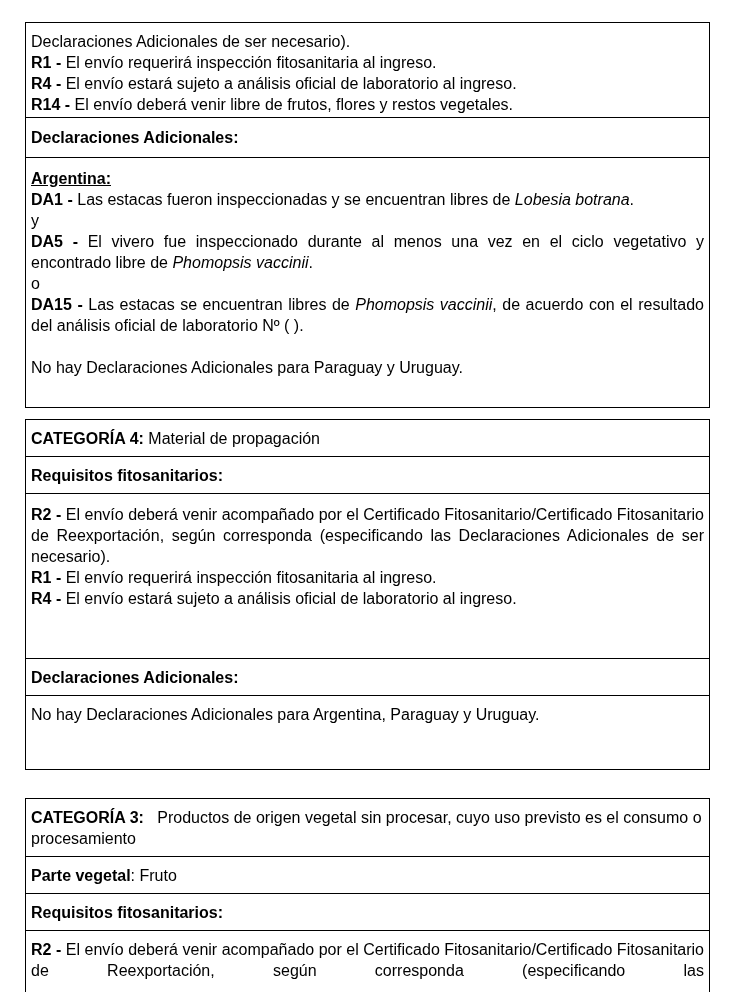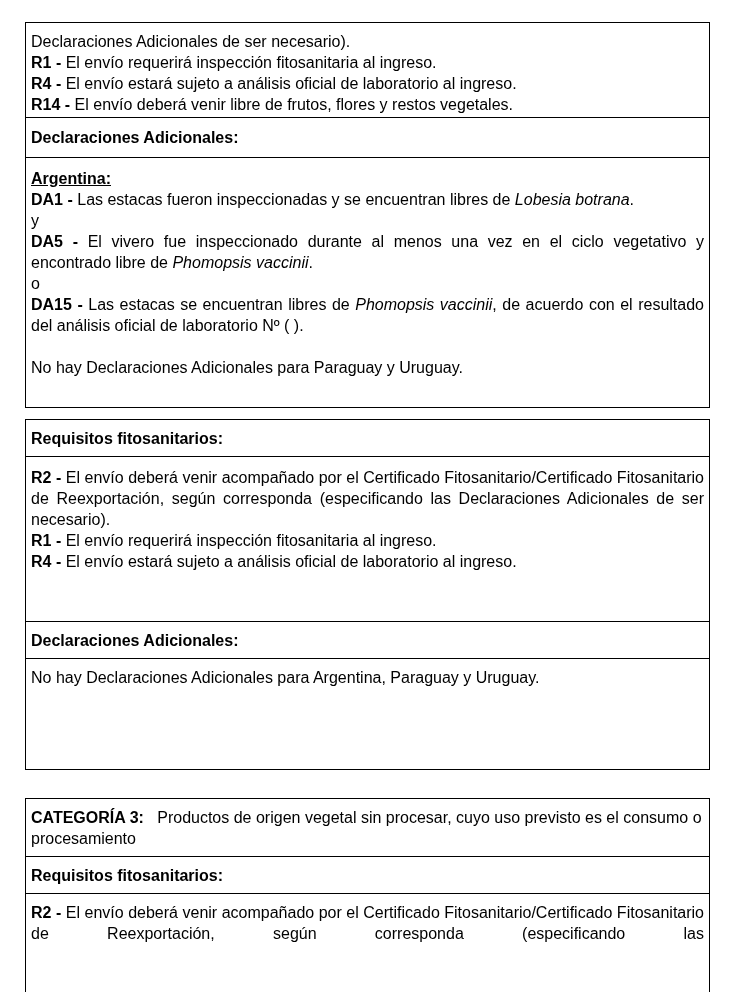--- a/index.html
+++ b/index.html
@@ -45,38 +45,44 @@
     <div class="just"><b>DA5 -</b><span> El vivero fue inspeccionado durante al menos una vez en el ciclo vegetativo y encontrado libre de </span><i>Phomopsis vaccinii</i><span>.</span></div>
     <span class="line">o</span>
     <div class="just"><b>DA15 -</b><span> Las estacas se encuentran libres de </span><i>Phomopsis vaccinii</i><span>, de acuerdo con el resultado del análisis oficial de laboratorio Nº ( ).</span></div>
     <span class="line" style="height:21px;"></span>
     <span class="line">No hay Declaraciones Adicionales para Paraguay y Uruguay.</span>
   </div>
 </div>
 
 <div class="box" id="box2">
   <div class="cell" style="height:37px; padding-top:8px;">
+    <b>CATEGORÍA 4:</b><span> Material de propagación</span>
+  </div>
+  <div class="cell" style="height:37px; padding-top:8px;">
     <b>Requisitos fitosanitarios:</b>
   </div>
   <div class="cell" style="height:165px; padding-top:10px;">
     <div class="just"><b>R2 -</b><span> El envío deberá venir acompañado por el Certificado Fitosanitario/Certificado Fitosanitario de Reexportación, según corresponda (especificando las Declaraciones Adicionales de ser necesario).</span></div>
     <span class="line"><b>R1 -</b><span> El envío requerirá inspección fitosanitaria al ingreso.</span></span>
     <span class="line"><b>R4 -</b><span> El envío estará sujeto a análisis oficial de laboratorio al ingreso.</span></span>
   </div>
   <div class="cell" style="height:37px; padding-top:8px;">
     <b>Declaraciones Adicionales:</b>
   </div>
   <div class="cell" style="height:37px; padding-top:8px;">
     <span>No hay Declaraciones Adicionales para Argentina, Paraguay y Uruguay.</span>
   </div>
 </div>
 
 <div class="box" id="box3">
   <div class="cell" style="height:58px; padding-top:8px;">
     <b>CATEGORÍA 3:</b><span style="white-space:pre-wrap;">   Productos de origen vegetal sin procesar, cuyo uso previsto es el consumo o procesamiento</span>
   </div>
   <div class="cell" style="height:37px; padding-top:8px;">
+    <b>Parte vegetal</b><span>: Fruto</span>
+  </div>
+  <div class="cell" style="height:37px; padding-top:8px;">
     <b>Requisitos fitosanitarios:</b>
   </div>
   <div class="cell" style="height:60px; padding-top:8px; overflow:hidden;">
     <div class="just" style="text-align-last: justify;"><b>R2 -</b><span> El envío deberá venir acompañado por el Certificado Fitosanitario/Certificado Fitosanitario de Reexportación, según corresponda (especificando las</span></div>
   </div>
 </div>
 
 </body></html>

